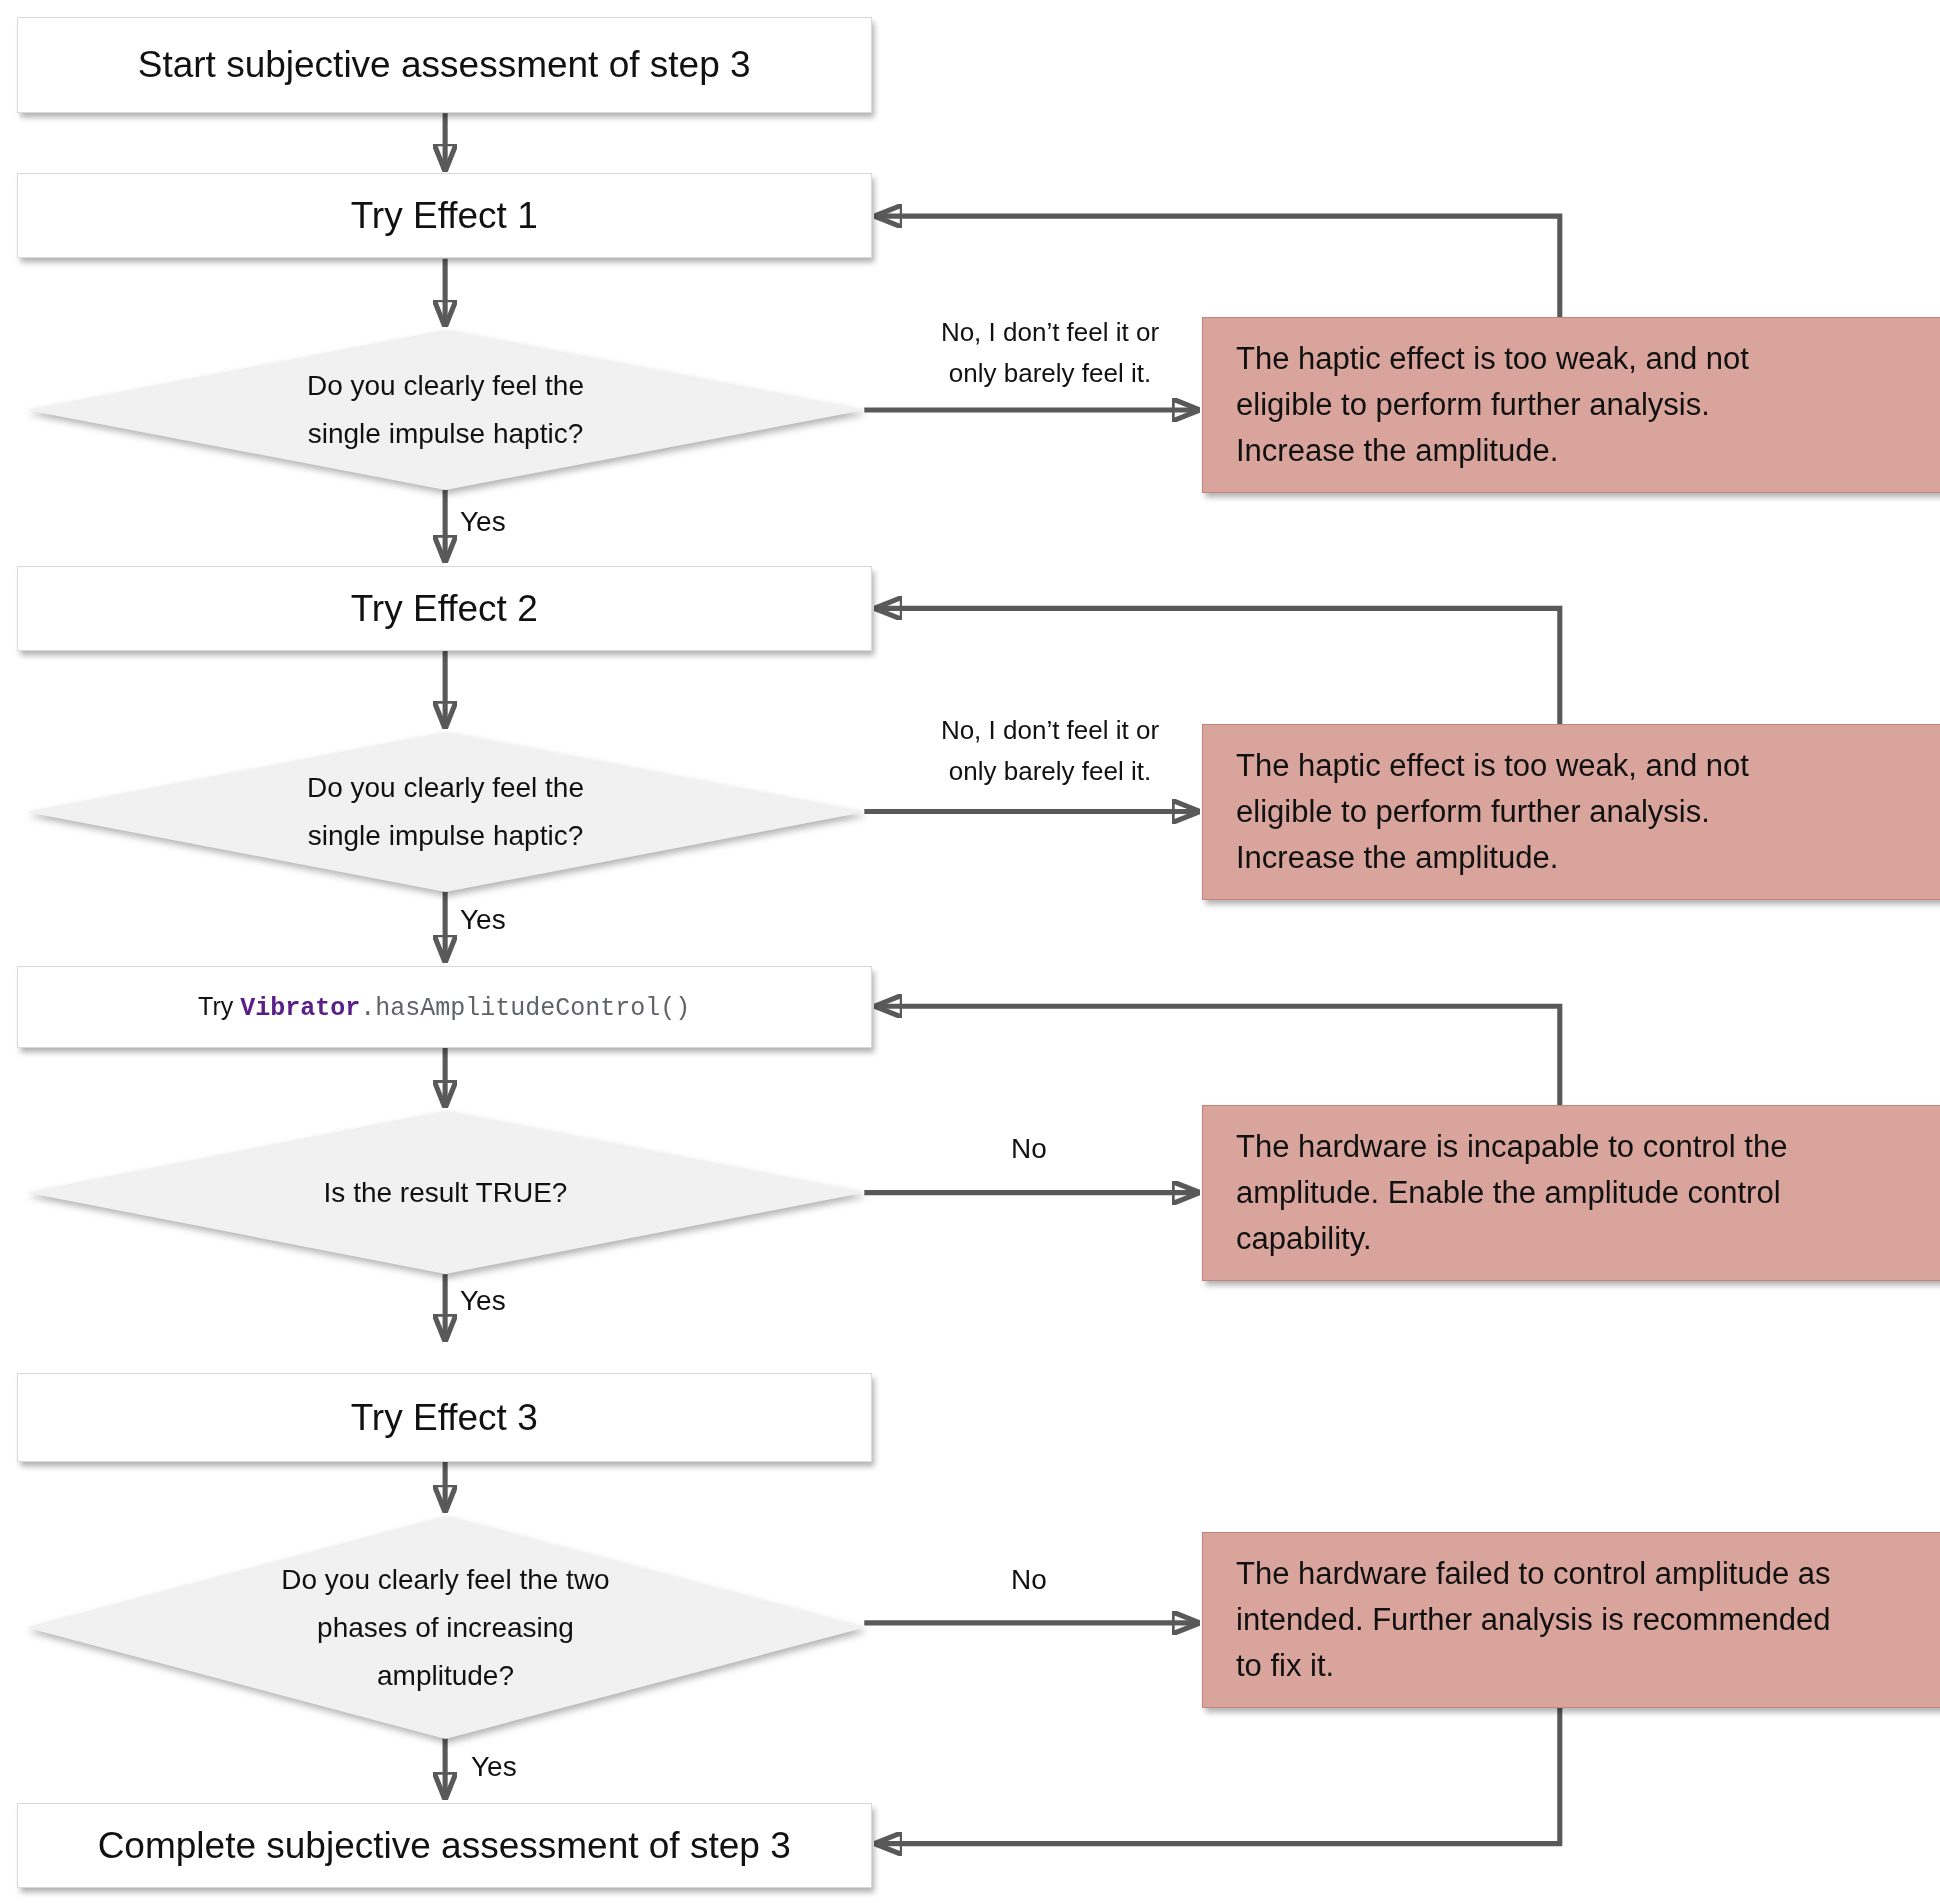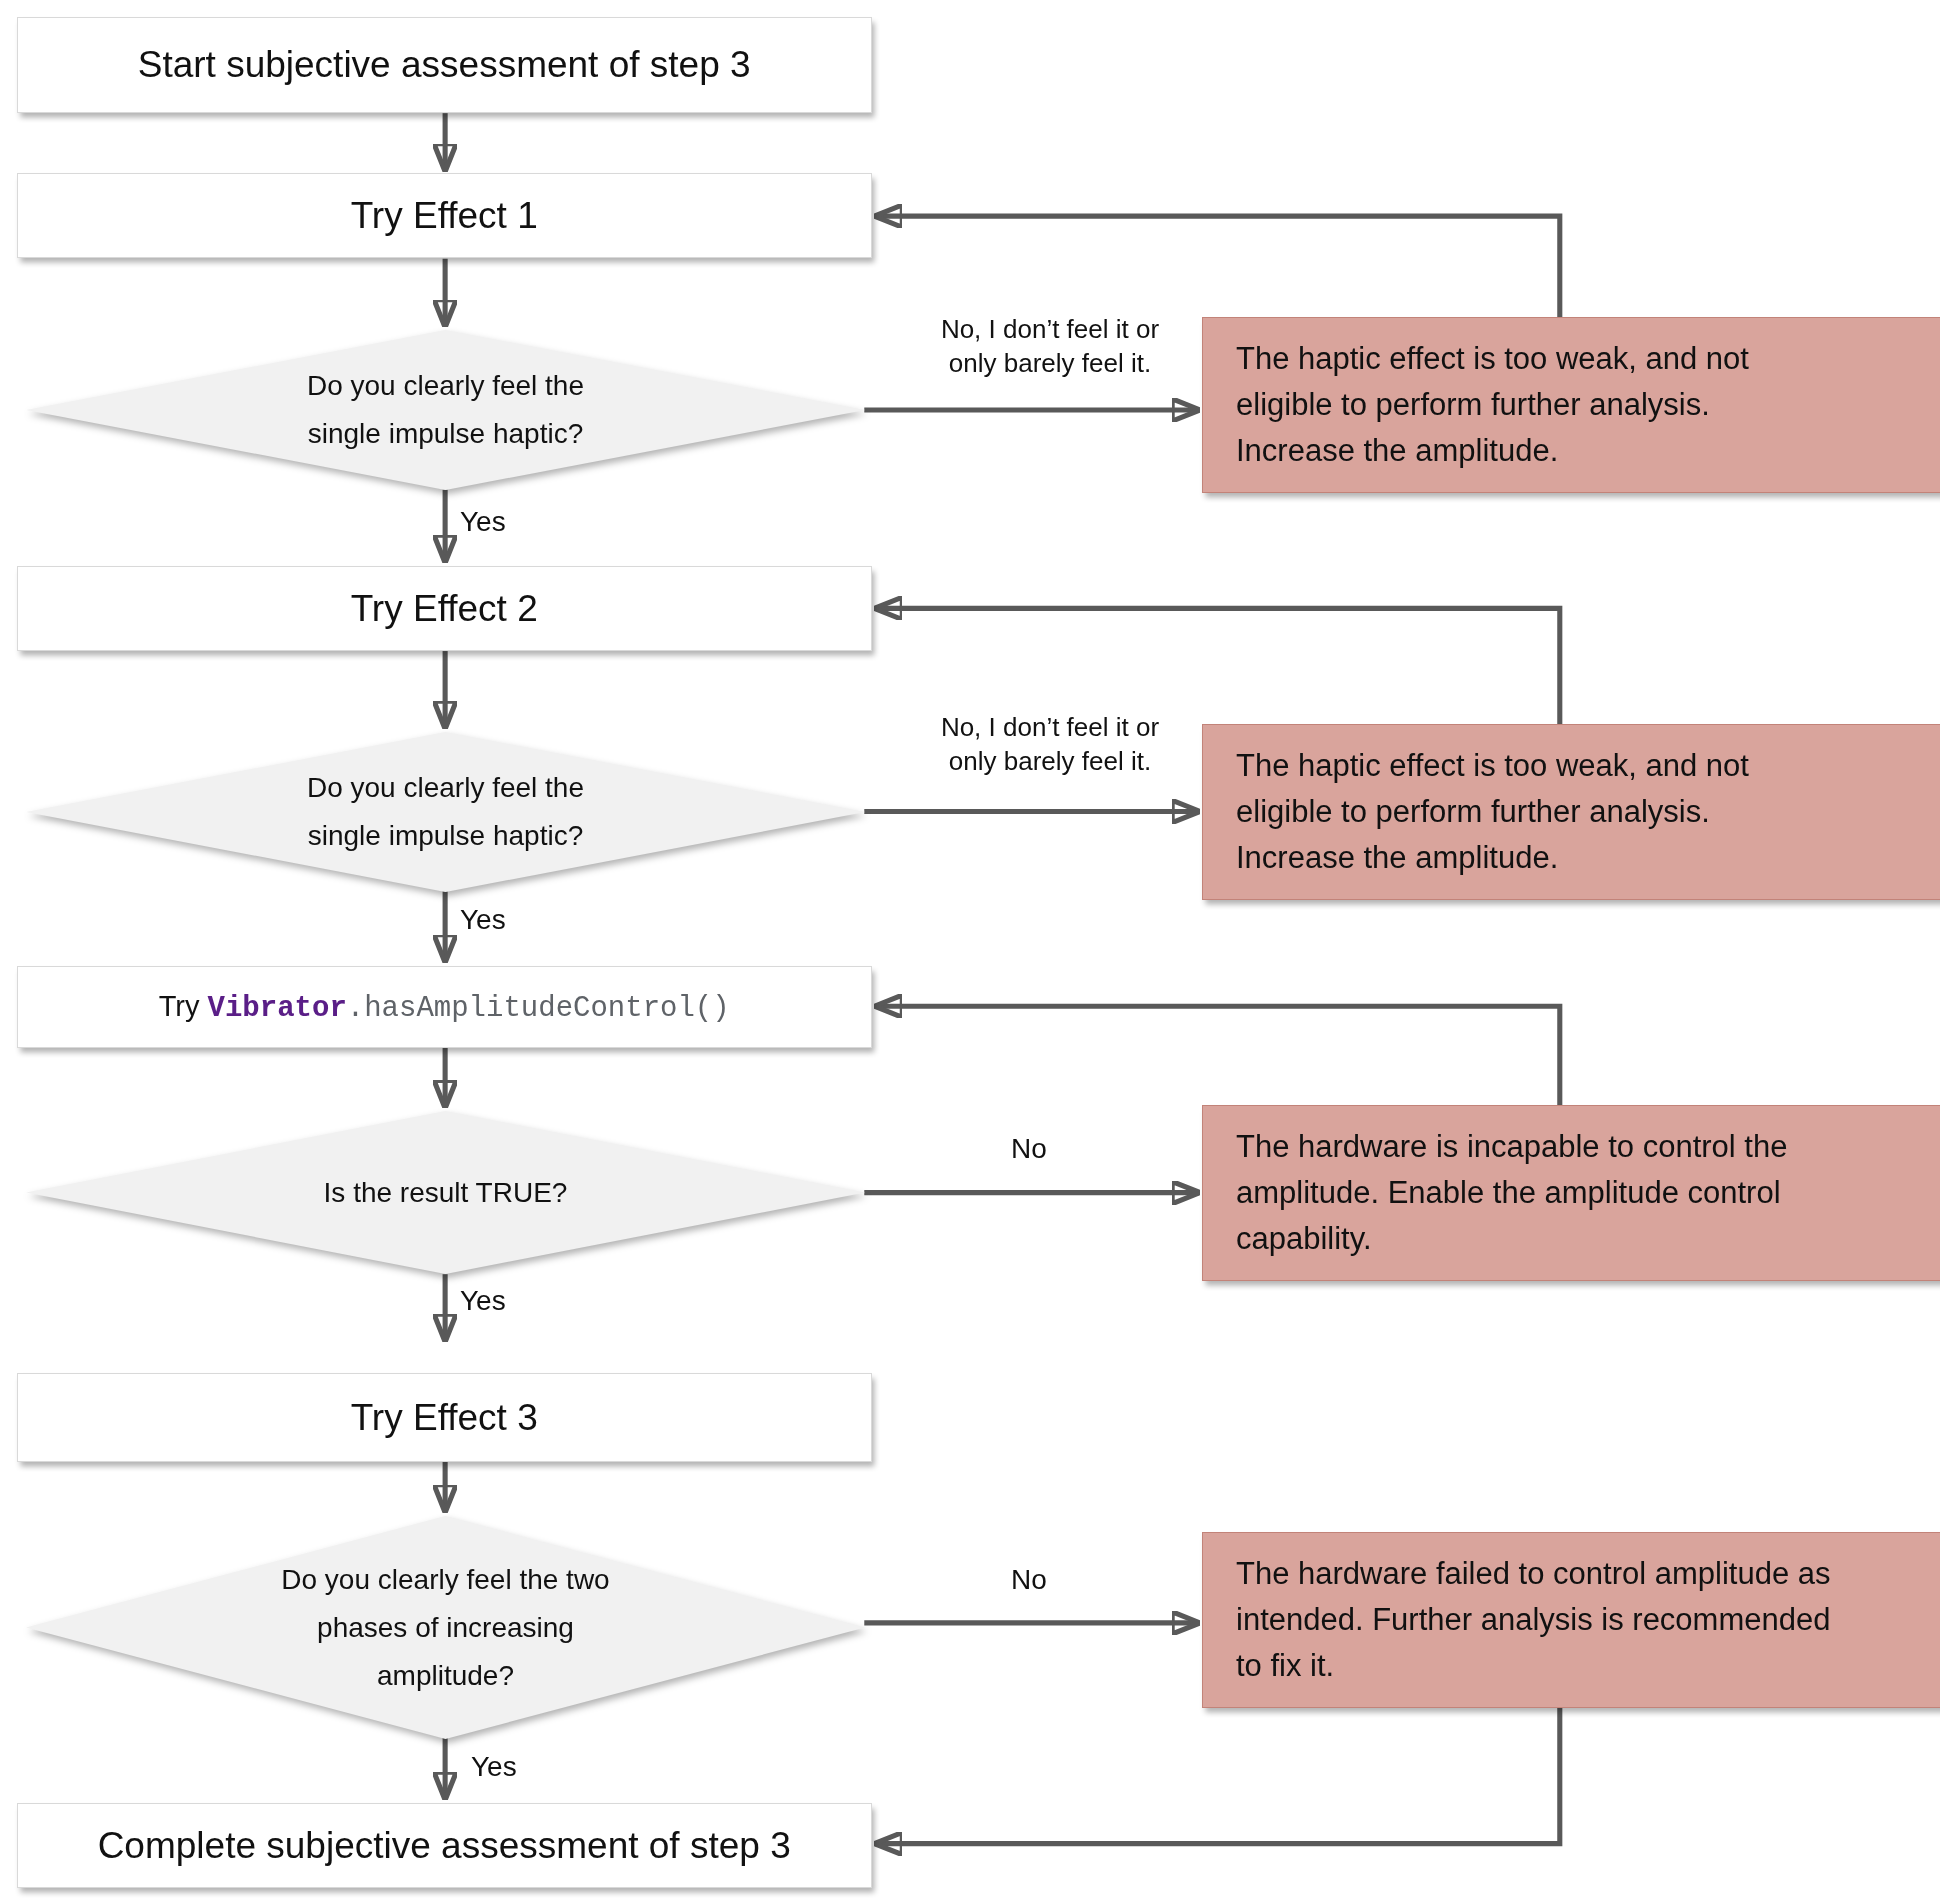--- a/index.html
+++ b/index.html
@@ -30,25 +30,25 @@
     font-size:28px;line-height:48px;text-align:center;white-space:pre-line;
   }
   .ebox{
     position:absolute;left:1202px;width:796px;height:176px;box-sizing:border-box;
     background:var(--error-fill);border:1.9px solid var(--error-border);
     box-shadow:2.8px 4.6px 5.6px rgba(0,0,0,0.30);
     display:flex;align-items:center;z-index:2;
     font-size:31px;line-height:46px;white-space:pre-line;padding-left:33px;padding-right:9.3px;
   }
   .edge-label{
-    position:absolute;z-index:3;font-size:26px;line-height:34px;
+    position:absolute;z-index:3;font-size:26px;line-height:41px;
     text-align:center;white-space:pre-line;
   }
   .yn-label{position:absolute;z-index:3;font-size:28px;}
-  .codeline{white-space:nowrap;font-size:29px;}
+  .codeline{white-space:nowrap;font-size:25px;}
   .code-obj{font-family:"Liberation Mono", monospace;font-weight:bold;color:var(--code-object);}
   .code-dotmethod{font-family:"Liberation Mono", monospace;color:var(--code-method);}
 </style>
 </head>
 <body>
 
 <svg id="connectors" viewBox="0 0 2092 2052" xmlns="http://www.w3.org/2000/svg">
   <defs>
     <marker id="arrow" viewBox="0 0 30 26" refX="29" refY="13" markerWidth="30" markerHeight="26" markerUnits="userSpaceOnUse" orient="auto">
       <path d="M0,1 L30,13 L0,25 z" fill="#595959" stroke="none"></path>

